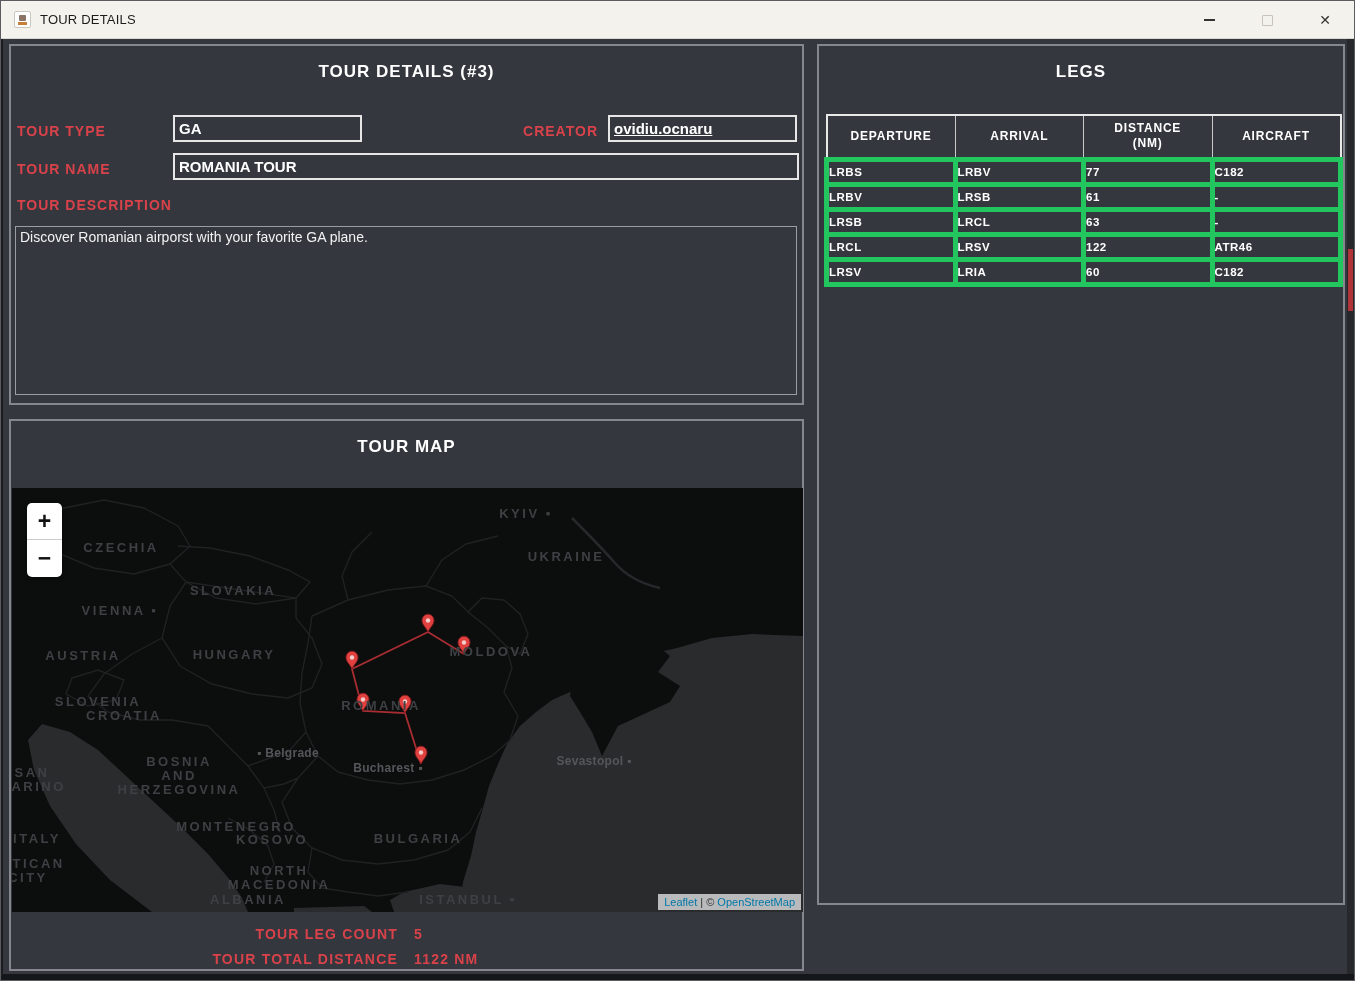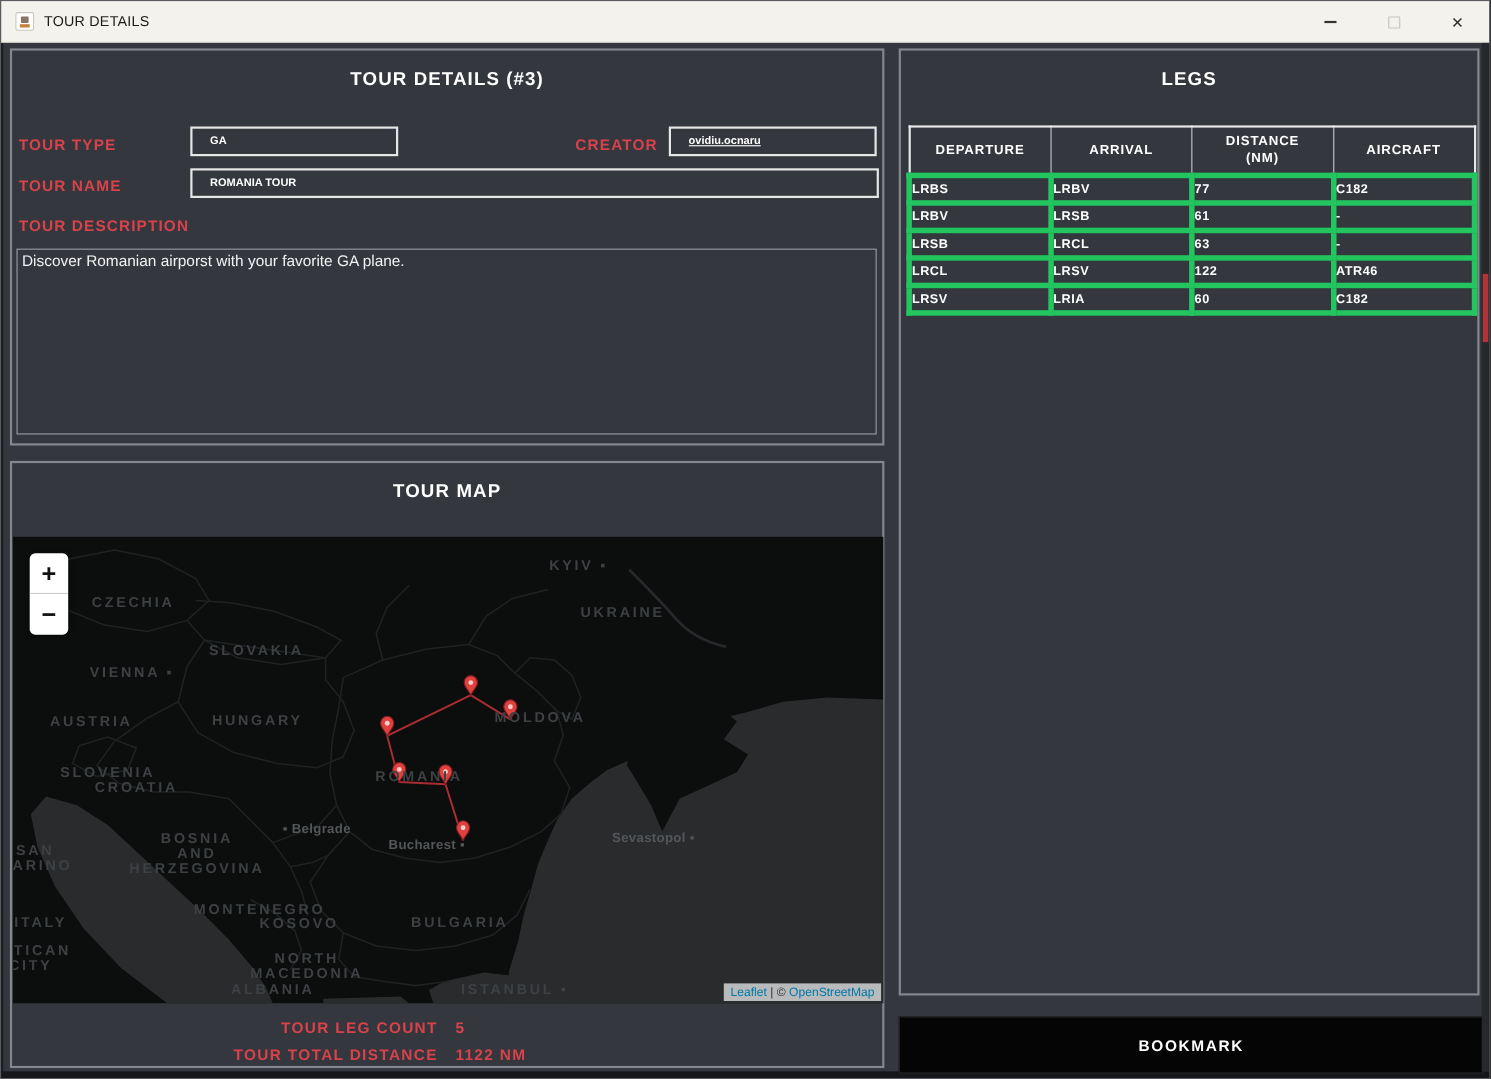--- a/index.html
+++ b/index.html
@@ -22,21 +22,21 @@
   
   .content { position:absolute; top:38px; left:0; right:0; bottom:0; background:#34373e; border-left:2px solid #1b1c1f; border-bottom:6px solid #15161a; }
   .panel { position:absolute; border:2px solid #84888e; background:#34373e; }
   .panel-title { text-align:center; margin-top:16px; color:#ffffff; font-size:17px; font-weight:bold; letter-spacing:1px; }
 
   .details-panel { left:6px; top:5px; width:795px; height:361px; }
   .map-panel     { left:6px; top:380px; width:795px; height:552px; }
   .legs-panel    { left:814px; top:5px; width:528px; height:861px; }
 
   .field-label { position:absolute; color:#d9424a; font-weight:bold; font-size:14px; letter-spacing:1px; height:26px; line-height:26px; }
-  .tfield { position:absolute; height:27px; background:transparent; border:2px solid #e6e6e6; color:#ffffff; font-family:"Liberation Sans",sans-serif; font-weight:bold; font-size:10px; padding:0 16px; outline:none; }
+  .tfield { position:absolute; height:27px; background:transparent; border:2px solid #e6e6e6; color:#ffffff; font-family:"Liberation Sans",sans-serif; font-weight:bold; font-size:15px; padding:0 4px; outline:none; }
   .desc-box { position:absolute; left:4px; top:180px; width:782px; height:169px; background:transparent; border:1px solid #9a9da2; color:#f2f2f2; font-family:"Liberation Sans",sans-serif; font-size:14px; padding:2px 4px; resize:none; outline:none; }
 
   
   .map { position:absolute; left:1px; top:67px; width:791px; height:424px; background:#0c0d0d; overflow:hidden; cursor:grab; }
   .map svg { position:absolute; left:0; top:0; }
   .map-label { position:absolute; transform:translate(-50%,-50%); white-space:pre-line; text-align:center; pointer-events:none; }
   .map-label.country { color:#3e4144; font-weight:bold; font-size:13px; letter-spacing:2.5px; line-height:14px; }
   .map-label.city { color:#54575a; font-weight:bold; font-size:12px; letter-spacing:0.3px; }
   .zoom-ctl { position:absolute; left:15px; top:15px; width:35px; background:#ffffff; border-radius:5px; box-shadow:0 1px 4px rgba(0,0,0,0.5); overflow:hidden; }
   .zoom-btn { width:35px; height:37px; display:flex; align-items:center; justify-content:center; font-size:23px; font-weight:bold; color:#111; cursor:pointer; }
@@ -253,20 +253,19 @@
             <tr>
               <td>LRSV</td>
               <td>LRIA</td>
               <td>60</td>
               <td>C182</td>
             </tr>
           </tbody>
       </table>
     </section>
 
-    <button class="bookmark">BOOKMARK</button>
 
     <div class="scrollbar">
       <div class="scroll-thumb"></div>
     </div>
 
   </div>
 </div>
 
 </body></html>

